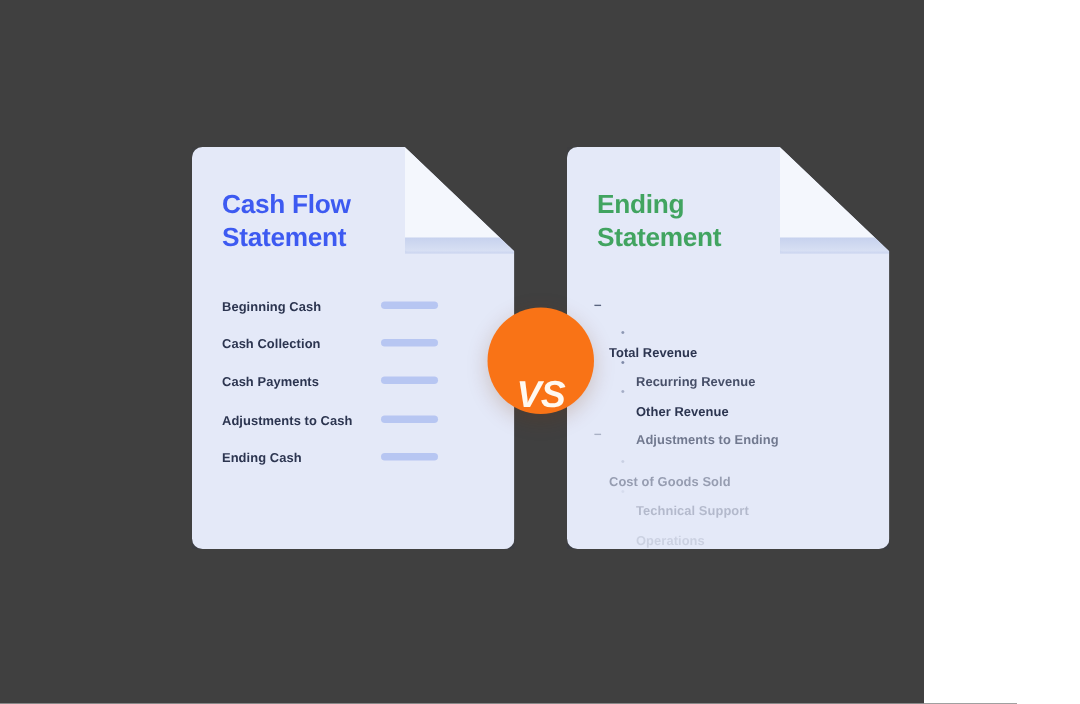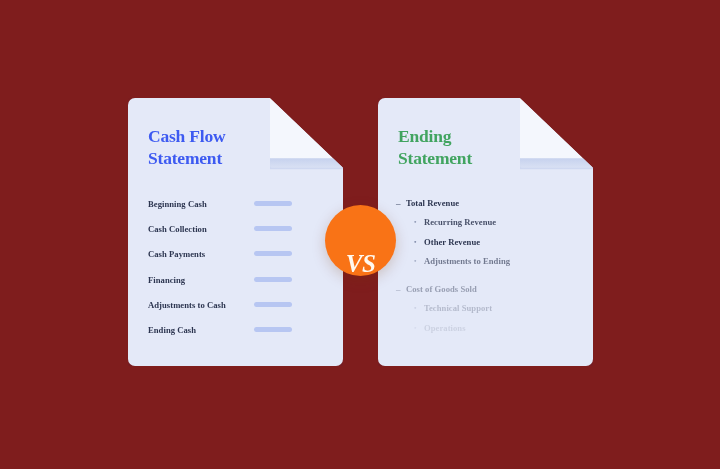--- a/index.html
+++ b/index.html
@@ -5,23 +5,22 @@
   * { margin:0; padding:0; box-sizing:border-box; }
 
   html, body {
     width:720px; height:469px;
     overflow:hidden;
     font-family:"Liberation Sans", sans-serif;
   }
 
   #stage {
     position:relative;
-    width:720px; height:469px;
-    background:#7f1d1d;
-    font-family:Liberation Serif, serif;
+    width:616px; height:469px;
+    background:#404040;
   }
 
   
   .card {
     position:absolute;
     top:98px;
     width:215px;
     height:268px;
     background:#E4E9F8;
     border-radius:7px;
@@ -122,20 +121,21 @@
     font-size:7px;
     color:#7F8AA8;
     transform:translateY(1px);
   }
   .inc-label {
     font-size:8.6px;
     font-weight:bold;
     line-height:1;
     color:#2C3550;
     letter-spacing:0.05px;
+    margin-top:32px;
   }
 
   
   .op-100 { opacity:1; }
   .op-85  { opacity:0.85; }
   .op-62  { opacity:0.62; }
   .op-42  { opacity:0.42; }
   .op-26  { opacity:0.26; }
   .op-13  { opacity:0.13; }
 
@@ -185,24 +185,20 @@
       </div>
       <div class="cf-row">
         <span class="cf-label">Cash Collection</span>
         <span class="cf-bar"></span>
       </div>
       <div class="cf-row">
         <span class="cf-label">Cash Payments</span>
         <span class="cf-bar"></span>
       </div>
       <div class="cf-row">
-        <span class="cf-label">Financing</span>
-        <span class="cf-bar"></span>
-      </div>
-      <div class="cf-row">
         <span class="cf-label">Adjustments to Cash</span>
         <span class="cf-bar"></span>
       </div>
       <div class="cf-row">
         <span class="cf-label">Ending Cash</span>
         <span class="cf-bar"></span>
       </div>
     </div>
   </div>
 

